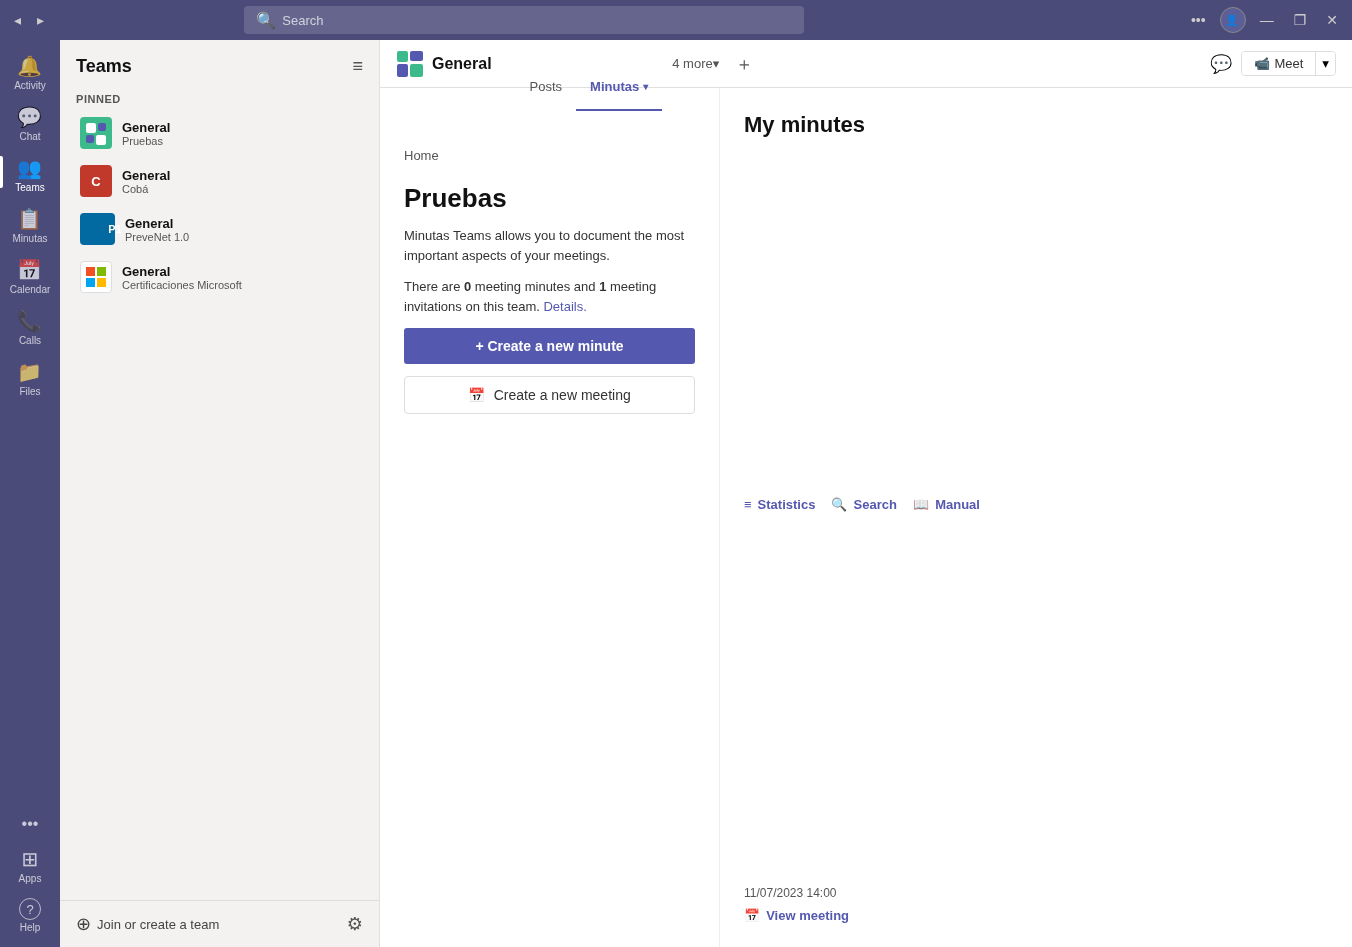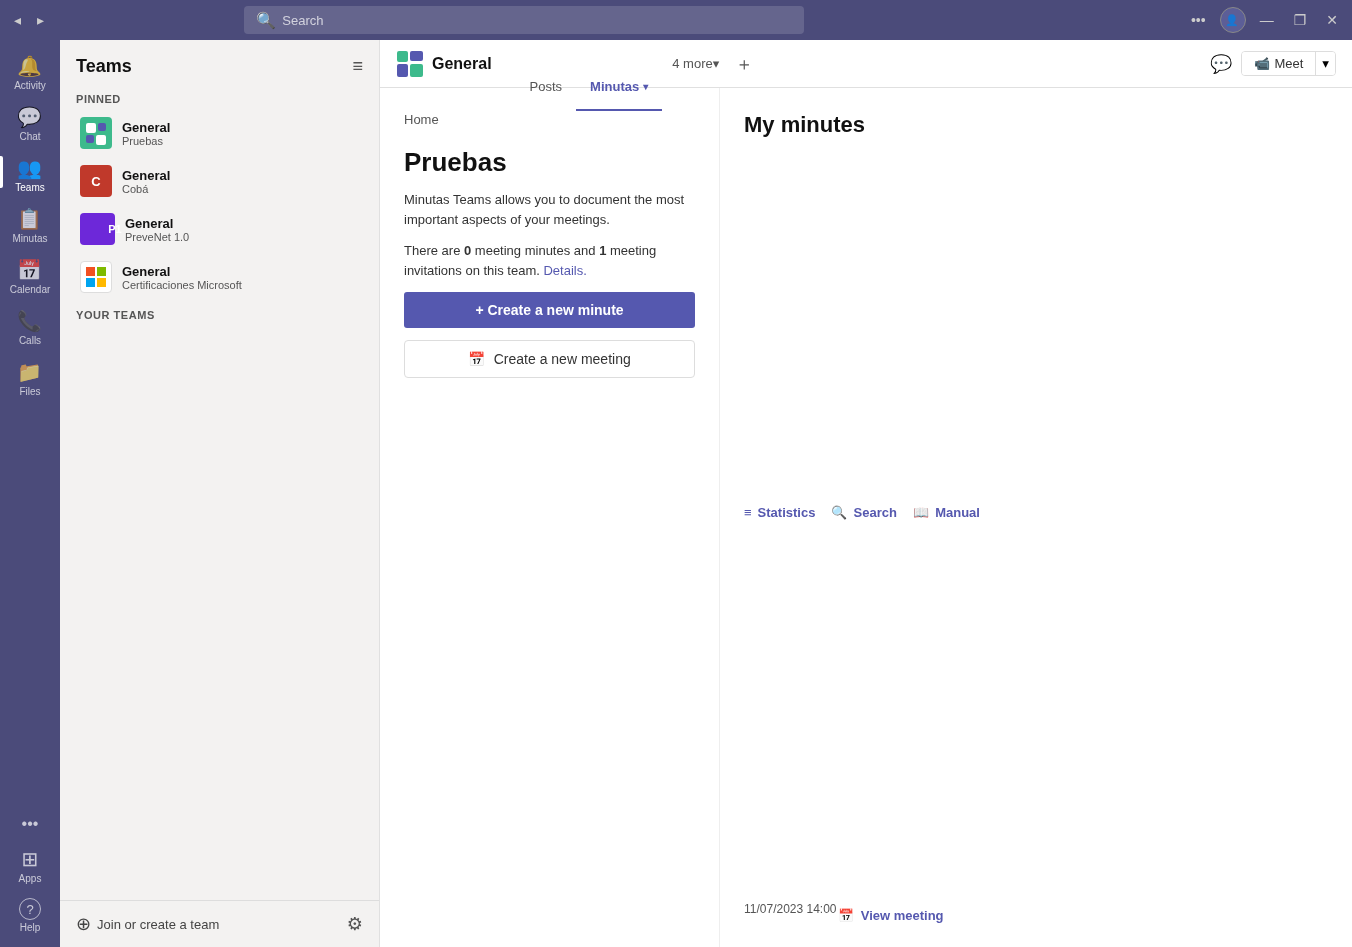--- a/index.html
+++ b/index.html
@@ -162,21 +162,21 @@
     
     .content-area { flex: 1; display: flex; overflow: hidden; }
 
     
     .welcome-panel {
       width: 340px; flex-shrink: 0;
       padding: 24px 24px;
       border-right: 1px solid #eee;
       display: flex; flex-direction: column; gap: 12px;
     }
-    .breadcrumb { font-size: 13px; color: #555; margin-bottom: 8px; }
+    .breadcrumb { font-size: 13px; color: #555; margin-bottom: 8px; margin-top: 36px; }
     .welcome-title { font-size: 26px; font-weight: 700; color: #111; }
     .welcome-desc { font-size: 13px; color: #333; line-height: 1.5; }
     .welcome-stats-text { font-size: 13px; color: #333; line-height: 1.5; }
     .welcome-stats-text a { color: #5558af; text-decoration: none; }
     .create-minute-btn {
       display: flex; align-items: center; justify-content: center; gap: 8px;
       background: #5558af; color: #fff; border: none; border-radius: 3px;
       padding: 10px 16px; font-size: 14px; font-weight: 600; cursor: pointer;
       width: 100%;
     }
@@ -194,21 +194,21 @@
     .my-minutes-title { font-size: 22px; font-weight: 700; color: #111; }
     .minutes-actions {
       display: flex; gap: 16px; align-items: center; margin-bottom: 8px;
     }
     .minutes-action-btn {
       display: flex; align-items: center; gap: 6px;
       background: none; border: none; cursor: pointer;
       font-size: 13px; color: #5558af; font-weight: 600;
     }
     .meeting-entry {
-      display: flex; flex-direction: row; gap: 2px; margin-top: 8px;
+      display: flex; flex-direction: column; gap: 2px; margin-top: 8px;
     }
     .meeting-date { font-size: 12px; color: #555; }
     .meeting-name { font-size: 14px; color: #111; font-weight: 500; }
     .view-meeting-btn {
       display: flex; align-items: center; gap: 6px;
       background: none; border: none; cursor: pointer;
       font-size: 13px; color: #5558af; font-weight: 600; margin-top: 6px;
     }
   </style>
 </head>
@@ -304,21 +304,21 @@
 
     <div class="team-item">
       <div class="team-avatar" style="background:#c0392b; color:#fff; font-weight:700; font-size:13px;">C</div>
       <div class="team-info">
         <span class="team-name">General</span>
         <span class="team-sub">Cobá</span>
       </div>
     </div>
 
     <div class="team-item">
-      <div class="team-avatar" style="background:#6d28d9; color:#fff; font-weight:700; font-size:11px;padding-left:35px;">P1</div>
+      <div class="team-avatar" style="background:#0369a1; color:#fff; font-weight:700; font-size:11px;padding-left:35px;">P1</div>
       <div class="team-info">
         <span class="team-name">General</span>
         <span class="team-sub">PreveNet 1.0</span>
       </div>
     </div>
 
     <div class="team-item">
       <div class="team-avatar" style="background:#fff; border: 1px solid #ddd; padding: 2px;">
 
         <svg width="22" height="22" viewBox="0 0 22 22">
@@ -327,21 +327,20 @@
           <rect x="1" y="12" width="9" height="9" fill="#00a4ef"></rect>
           <rect x="12" y="12" width="9" height="9" fill="#ffb900"></rect>
         </svg>
       </div>
       <div class="team-info">
         <span class="team-name">General</span>
         <span class="team-sub">Certificaciones Microsoft</span>
       </div>
     </div>
 
-    <div class="section-label">Your teams</div>
 
     <div class="rail-spacer"></div>
 
     <div class="sidebar-bottom">
       <button class="join-btn">
         <span style="font-size:18px;">⊕</span>
         <span>Join or create a team</span>
       </button>
       <button class="settings-btn">⚙</button>
     </div>

